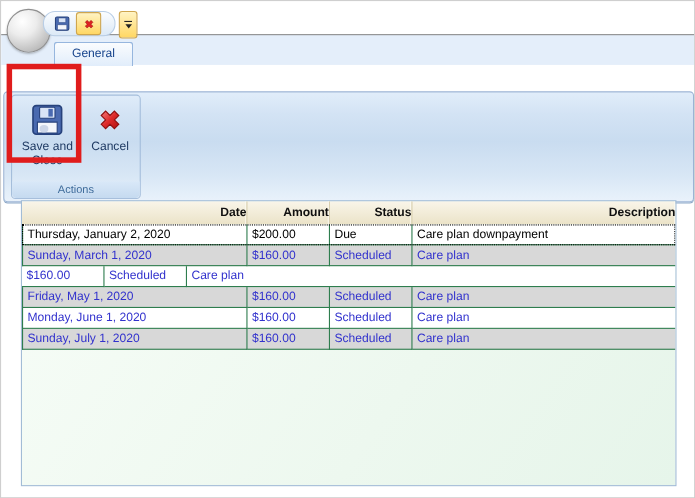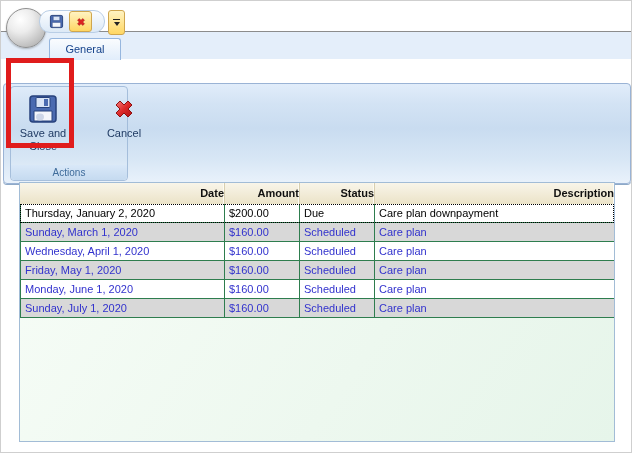--- a/index.html
+++ b/index.html
@@ -41,21 +41,21 @@
     background:linear-gradient(#e1edfa 0%,#d3e3f4 20%,#c9dcf0 45%,#d7e6f5 75%,#e9f2fb 100%);
     box-shadow:0 1px 0 #8ea9c7;margin-top:24px;}
   .group{position:absolute;left:6px;top:2px;width:118px;height:95px;box-sizing:border-box;
     border:1px solid rgba(155,182,214,.85);border-radius:4px;}
   .group-label{position:absolute;left:0;bottom:0;width:100%;height:15px;line-height:15px;
     background:linear-gradient(#d9e8f8,#c5daf0);border-radius:0 0 4px 4px;
     text-align:center;font-size:10px;color:#3e6b9a;}
   .ribbon-btn{position:absolute;top:3px;height:77px;text-align:center;cursor:default;border-radius:3px;}
   .ribbon-btn .lbl{font-size:11px;line-height:13px;color:#1f3a63;margin-top:2px;white-space:pre-line;}
   .btn-save{left:2px;width:60px;}
-  .btn-cancel{left:64px;width:50px;padding-left:24px;}
+  .btn-cancel{left:64px;width:50px;}
   .ribbon-icon{display:block;margin:3px auto 0;}
   
   .red-rect{position:absolute;left:5px;top:57px;width:68px;height:90px;box-sizing:border-box;
     border:5px solid var(--highlight-red);z-index:20;pointer-events:none;}
   
   .grid{position:absolute;left:18px;top:181px;width:596px;height:260px;box-sizing:border-box;
     border:1px solid #a2bcd6;background:linear-gradient(125deg,#f7fdf7 0%,var(--empty-green) 60%,#e6f5ea 100%);
     overflow:hidden;}
   .grid-header{display:flex;height:21px;background:linear-gradient(#f9f5e9,#ebe3c8);
     font-weight:bold;font-size:11px;color:#101010;}
@@ -142,21 +142,20 @@
           <div class="cell c2">Due</div>
           <div class="cell c3">Care plan downpayment</div>
         </div>
         <div class="row alt">
           <div class="cell c0">Sunday, March 1, 2020</div>
           <div class="cell c1">$160.00</div>
           <div class="cell c2">Scheduled</div>
           <div class="cell c3">Care plan</div>
         </div>
         <div class="row">
-          <div class="cell c0">Wednesday, April 1, 2020</div>
           <div class="cell c1">$160.00</div>
           <div class="cell c2">Scheduled</div>
           <div class="cell c3">Care plan</div>
         </div>
         <div class="row alt">
           <div class="cell c0">Friday, May 1, 2020</div>
           <div class="cell c1">$160.00</div>
           <div class="cell c2">Scheduled</div>
           <div class="cell c3">Care plan</div>
         </div>

